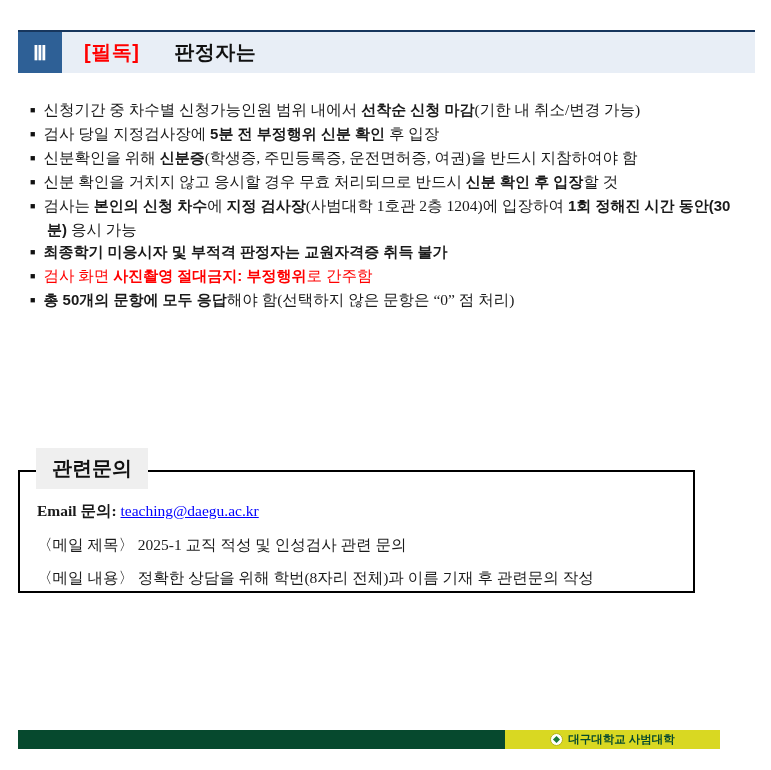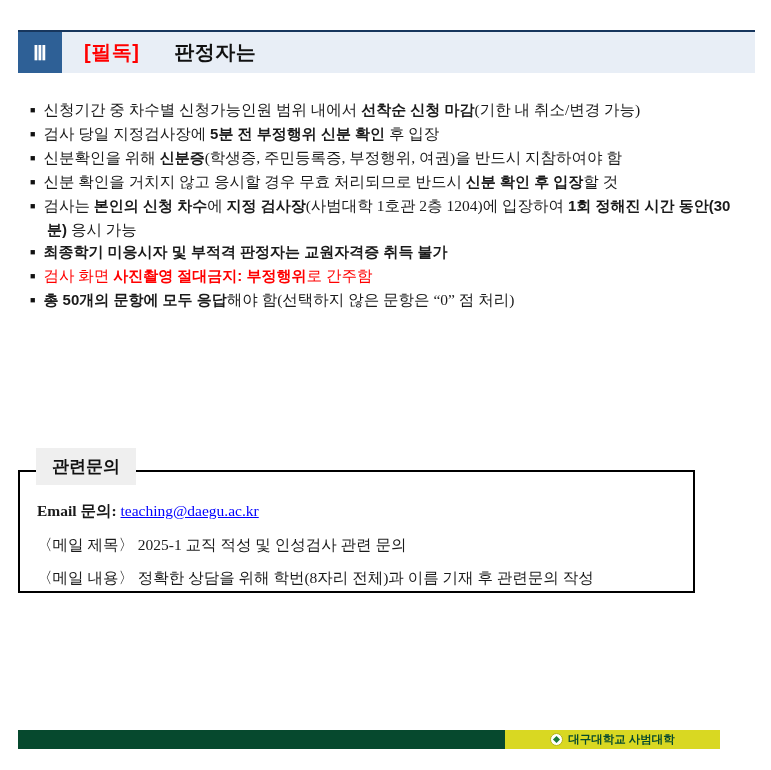--- a/index.html
+++ b/index.html
@@ -58,21 +58,21 @@
   .inquiry-box {
     position: absolute; left: 18px; top: 470px;
     width: 677px; height: 123px;
     border: 2px solid #000000;
   }
   .inquiry-label {
     position: absolute; left: 16px; top: -24px;
     background: #efefef;
     padding: 7px 16px;
     font-family: "Liberation Sans", "DejaVu Sans", sans-serif;
-    font-size: 17px; font-weight: 700; color: #111111;
+    font-size: 20px; font-weight: 700; color: #111111;
   }
   .inquiry-body {
     padding: 22px 0 0 17px;
     font-size: 15.5px;
     line-height: 33.5px;
   }
   .email-label { font-weight: 700; }
   .email-link {
     color: #0000ff; text-decoration: underline;
     font-family: "Liberation Serif", serif;
@@ -118,21 +118,21 @@
   </div>
   <div class="title-wrap">
     <span class="title-prefix">[필독]</span>
     <span class="title-main">판정자는</span>
   </div>
 </div>
 
 <div class="notice-list">
     <div class="notice"><span class="bullet">■</span><span>신청기간 중 차수별 신청가능인원 범위 내에서 </span><span class="b">선착순 신청 마감</span><span>(기한 내 취소/변경 가능)</span></div>
     <div class="notice"><span class="bullet">■</span><span>검사 당일 지정검사장에 </span><span class="b">5분 전 부정행위 신분 확인</span><span> 후 입장</span></div>
-    <div class="notice"><span class="bullet">■</span><span>신분확인을 위해 </span><span class="b">신분증</span><span>(학생증, 주민등록증, 부정행위, 여권)을 반드시 지참하여야 함</span></div>
+    <div class="notice"><span class="bullet">■</span><span>신분확인을 위해 </span><span class="b">신분증</span><span>(학생증, 주민등록증, 운전면허증, 여권)을 반드시 지참하여야 함</span></div>
     <div class="notice"><span class="bullet">■</span><span>신분 확인을 거치지 않고 응시할 경우 무효 처리되므로 반드시 </span><span class="b">신분 확인 후 입장</span><span>할 것</span></div>
     <div class="notice"><span class="bullet">■</span><span>검사는 </span><span class="b">본인의 신청 차수</span><span>에 </span><span class="b">지정 검사장</span><span>(사범대학 1호관 2층 1204)에 입장하여 </span><span class="b">1회 정해진 시간 동안(30분)</span><span> 응시 가능</span></div>
     <div class="notice"><span class="bullet">■</span><span class="b">최종학기 미응시자 및 부적격 판정자는 교원자격증 취득 불가</span></div>
     <div class="notice"><span class="bullet">■</span><span class="red">검사 화면 </span><span class="b red">사진촬영 절대금지: 부정행위</span><span class="red">로 간주함</span></div>
     <div class="notice"><span class="bullet">■</span><span class="b">총 50개의 문항에 모두 응답</span><span>해야 함(선택하지 않은 문항은 “0” 점 처리)</span></div>
   </div>
 
 <div class="inquiry-box">
   <div class="inquiry-label">관련문의</div>
   <div class="inquiry-body">

